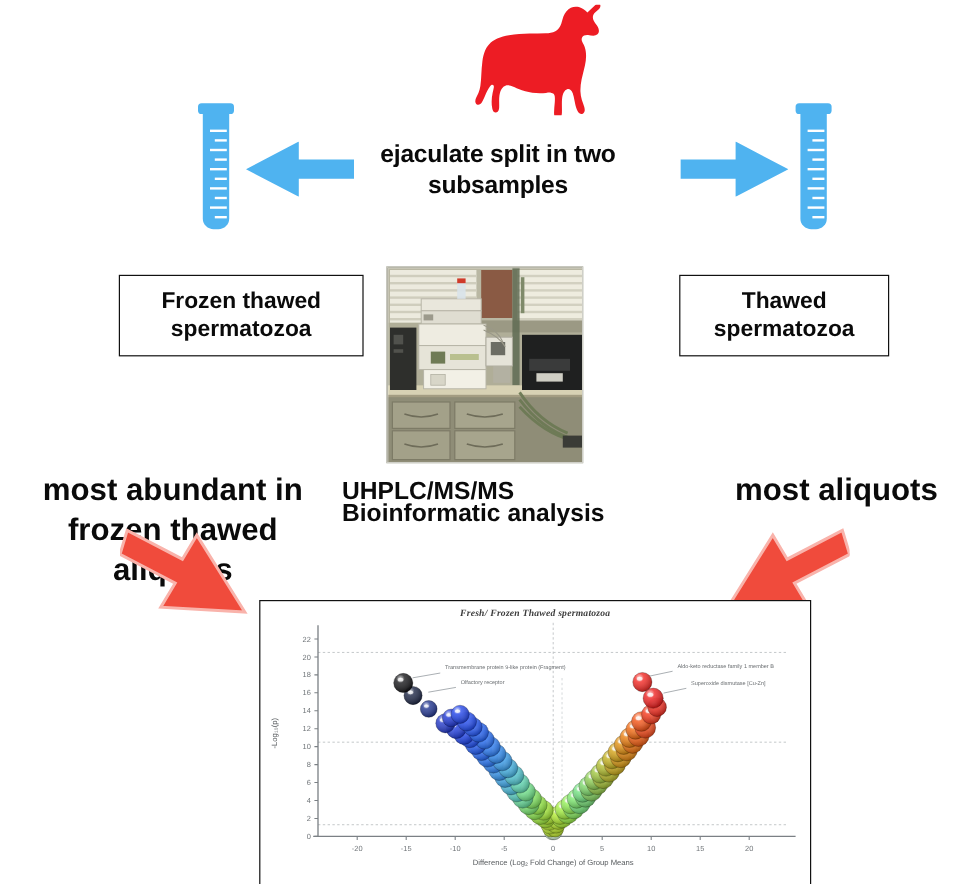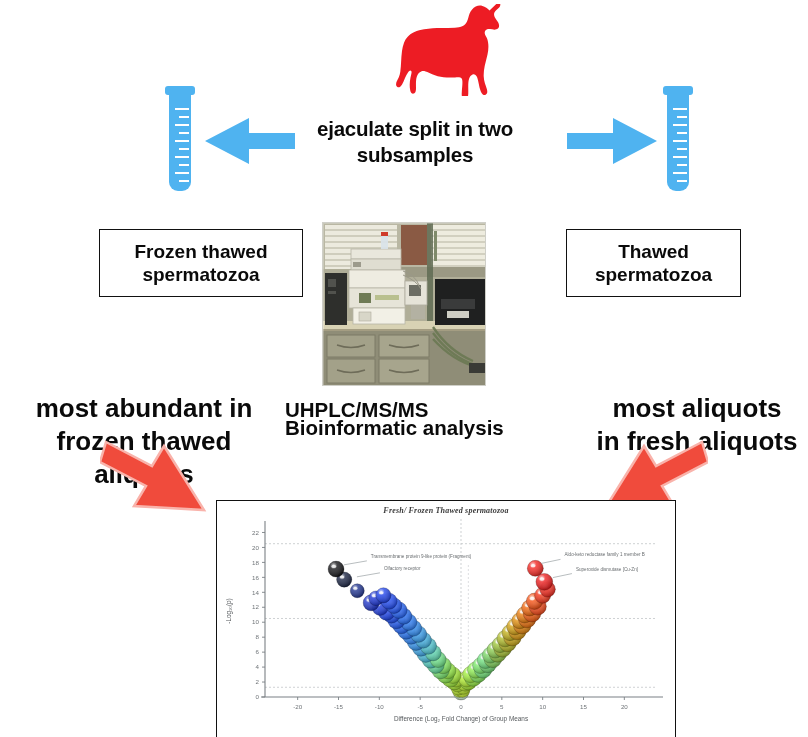--- a/index.html
+++ b/index.html
@@ -259,21 +259,20 @@
 
   <div id="uhplc-label">UHPLC/MS/MS</div>
   <div id="bioinf-label">Bioinformatic analysis</div>
 
   <div class="side-caption" id="caption-frozen">
     <div>most abundant in</div>
     <div>frozen thawed aliquots</div>
   </div>
   <div class="side-caption" id="caption-fresh">
     <div>most aliquots</div>
-    <div>in fresh aliquots</div>
   </div>
 
   <div id="arrow-red-left">
     <svg viewBox="0 0 110 86" width="110" height="86" aria-hidden="true">
       <path fill="#F04B3C" stroke="#f9b3ab" stroke-width="2.5" d="M6 6 L52 30 L64 10 L104 74 L34 70 L46 50 L0 26 Z"></path>
     </svg>
   </div>
   <div id="arrow-red-right">
     <svg viewBox="0 0 110 86" width="110" height="86" aria-hidden="true">
       <path fill="#F04B3C" stroke="#f9b3ab" stroke-width="2.5" d="M104 6 L58 30 L46 10 L6 74 L76 70 L64 50 L110 26 Z"></path>

